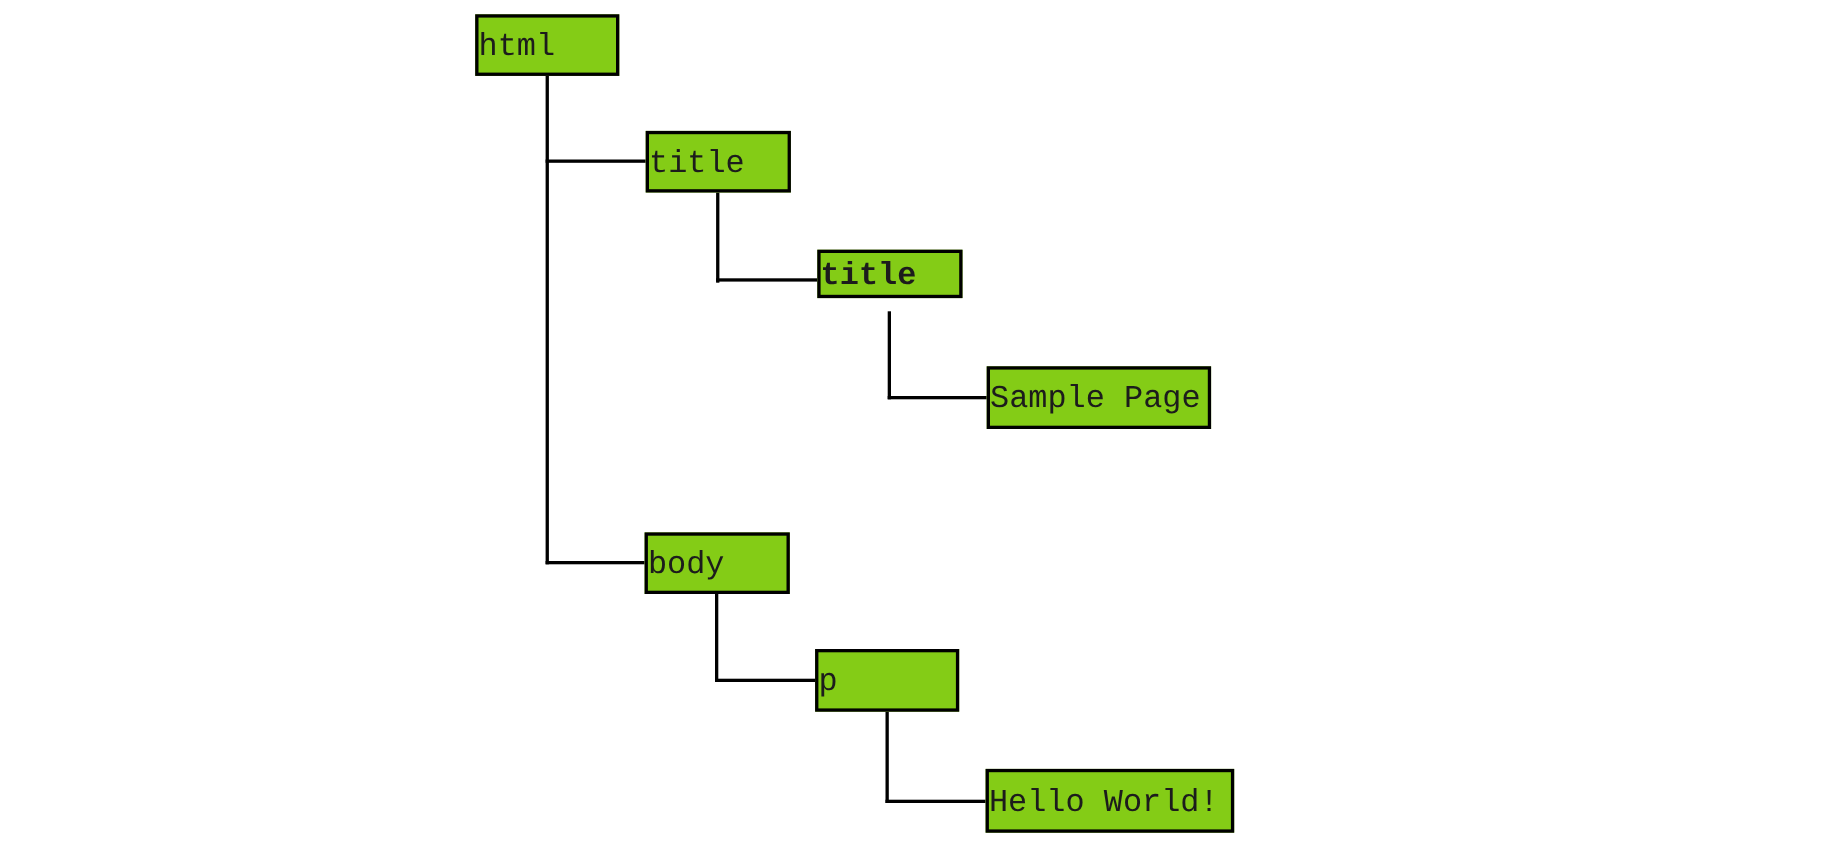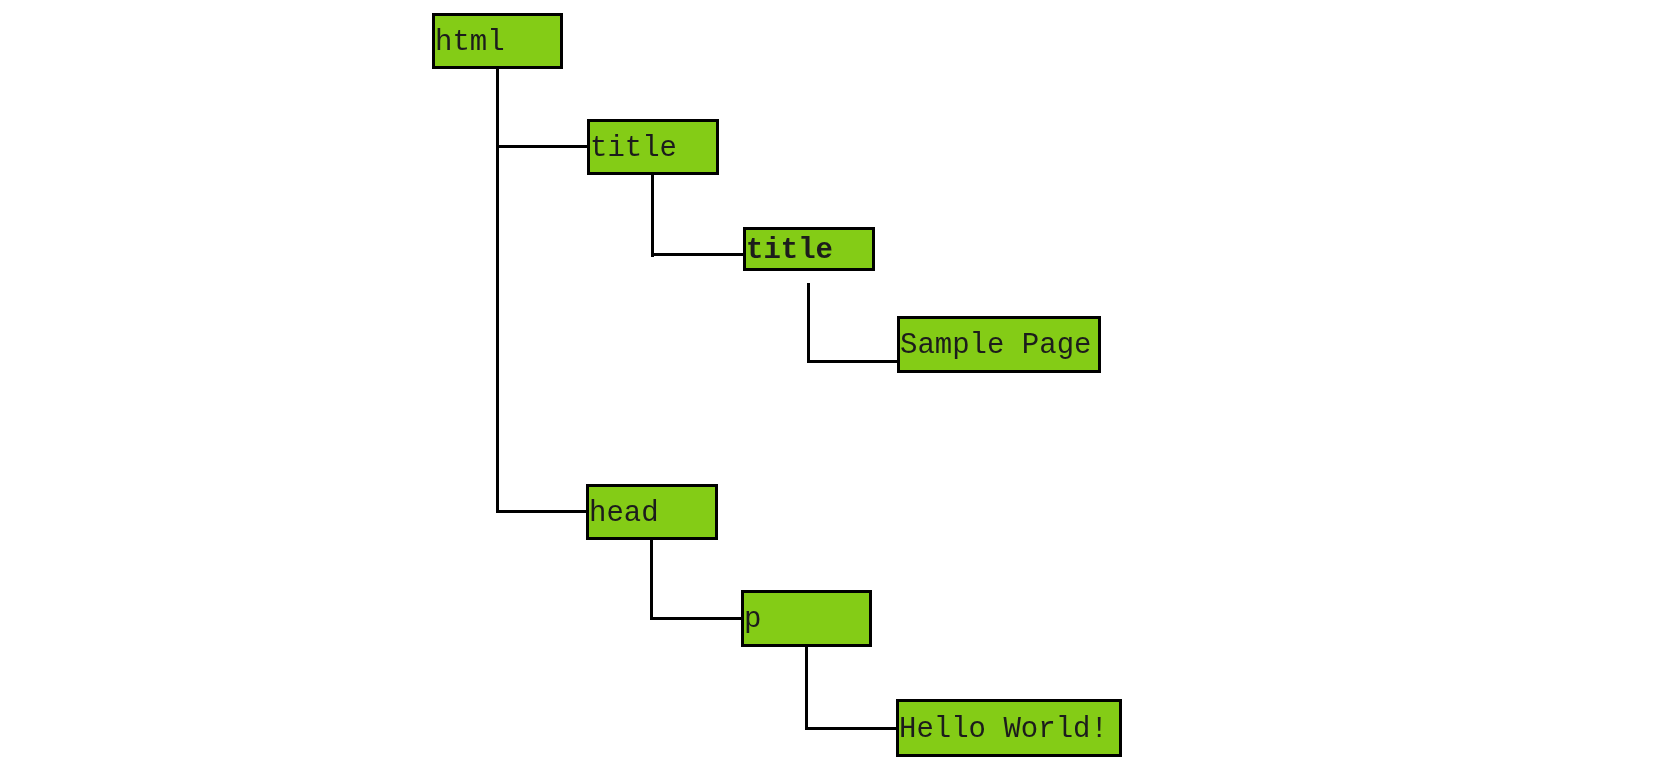--- a/index.html
+++ b/index.html
@@ -37,21 +37,21 @@
   }
   .edge {
     position: absolute;
     background: #000000;
     z-index: 1;
   }
   
   .n-html   { left: 432px; top: 13px;  width: 131px; height: 56px; }
   .n-head   { left: 587px; top: 119px; width: 132px; height: 56px; }
   .n-title  { left: 743px; top: 227px; width: 132px; height: 44px; font-weight: bold; }
-  .n-sample { left: 897px; top: 316px; width: 204px; height: 57px; }
+  .n-sample { left: 897px; top: 333px; width: 204px; height: 57px; }
   .n-body   { left: 586px; top: 484px; width: 132px; height: 56px; }
   .n-p      { left: 741px; top: 590px; width: 131px; height: 57px; }
   .n-hello  { left: 896px; top: 699px; width: 226px; height: 58px; }
   
   .e-trunk-v        { left: 496px; top: 69px;  width: 3px;  height: 444px; }
   .e-head-branch-h  { left: 496px; top: 145px; width: 91px; height: 3px; }
   .e-body-branch-h  { left: 496px; top: 510px; width: 90px; height: 3px; }
   .e-head-title-v   { left: 651px; top: 175px; width: 3px;  height: 82px; }
   .e-head-title-h   { left: 651px; top: 253px; width: 92px; height: 3px; }
   .e-title-sample-v { left: 807px; top: 283px; width: 3px;  height: 80px; }
@@ -84,21 +84,21 @@
   <div class="node n-head">
     <span>title</span>
   </div>
   <div class="node n-title">
     <span>title</span>
   </div>
   <div class="node n-sample">
     <span>Sample Page</span>
   </div>
   <div class="node n-body">
-    <span>head</span>
+    <span>body</span>
   </div>
   <div class="node n-p">
     <span>p</span>
   </div>
   <div class="node n-hello">
     <span>Hello World!</span>
   </div>
 
 </div>
 

